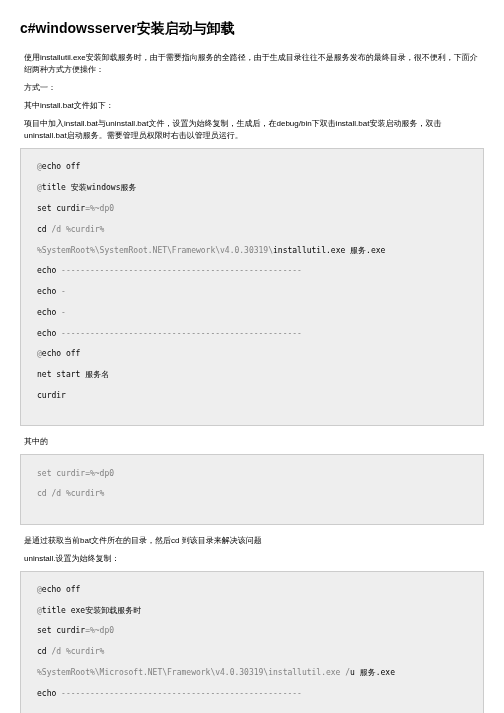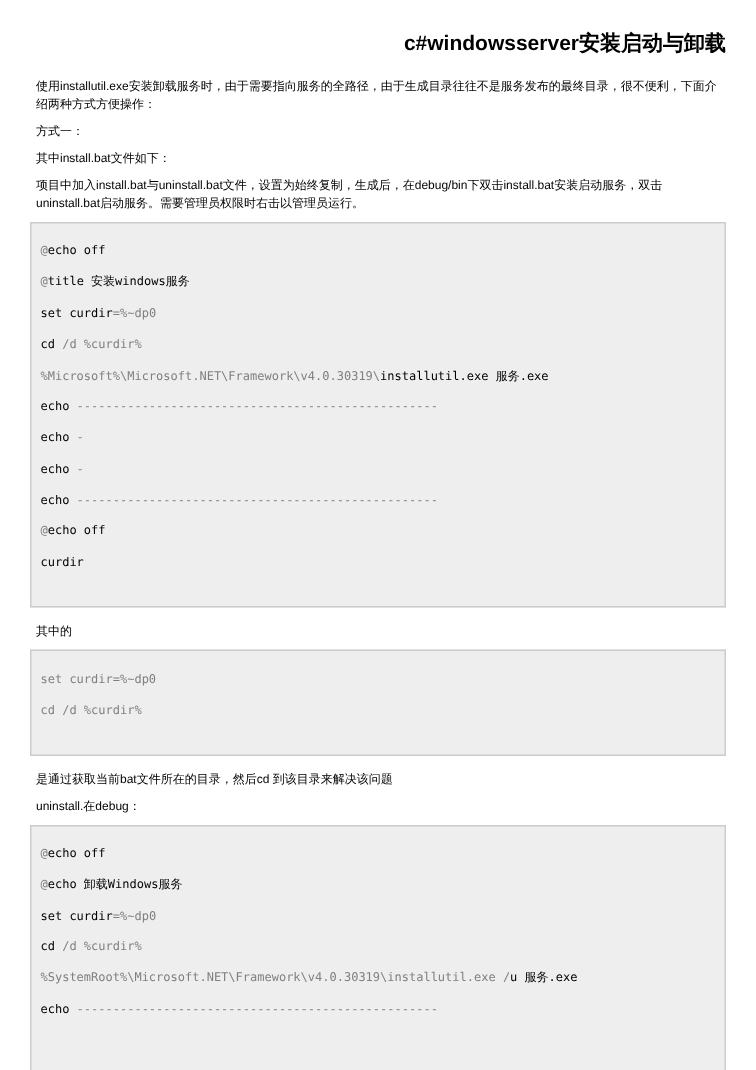--- a/index.html
+++ b/index.html
@@ -8,33 +8,33 @@
     width: 504px;
     background: #ffffff;
     font-family: sans-serif;
     font-size: 8px;
     color: #000000;
   }
   .page {
     padding: 14px 20px;
   }
   .title {
-    text-align: right;
+    text-align: left;
     font-size: 14px;
     font-weight: bold;
     margin: 6px 0 14px 0;
   }
   .para {
     margin: 6px 4px;
     line-height: 1.5;
   }
   .code-block {
     background: #eeeeee;
     border: 1px solid #cccccc;
-    padding: 3px 6px;
+    padding: 3px 16px;
     margin: 4px 0 10px 0;
     font-family: monospace;
     font-size: 8px;
     line-height: 1.3;
     white-space: pre;
   }
   .code-line { white-space: pre; }
   .c-gray   { color: #808080; }
 </style>
 </head>
@@ -48,43 +48,44 @@
 
   <div class="para">方式一：</div>
   <div class="para">其中install.bat文件如下：</div>
   <div class="para">项目中加入install.bat与uninstall.bat文件，设置为始终复制，生成后，在debug/bin下双击install.bat安装启动服务，双击uninstall.bat启动服务。需要管理员权限时右击以管理员运行。</div>
 
   <div class="code-block">
 <div class="code-line"><span class="c-gray">@</span><span>echo off</span></div>
 <div class="code-line"><span class="c-gray">@</span><span>title 安装windows服务</span></div>
 <div class="code-line"><span>set curdir</span><span class="c-gray">=%~dp0</span></div>
 <div class="code-line"><span>cd</span><span class="c-gray"> /d %curdir%</span></div>
-<div class="code-line"><span class="c-gray">%Microsoft%\Microsoft.NET\Framework\v4.0.30319\</span><span>installutil.exe 服务.exe</span></div>
+<div class="code-line"><span class="c-gray">%SystemRoot%\SystemRoot.NET\Framework\v4.0.30319\</span><span>installutil.exe 服务.exe</span></div>
 <div class="code-line"><span>echo</span><span class="c-gray"> --------------------------------------------------</span></div>
 <div class="code-line"><span>echo</span><span class="c-gray"> -</span></div>
 <div class="code-line"><span>echo</span><span class="c-gray"> -</span></div>
 <div class="code-line"><span>echo</span><span class="c-gray"> --------------------------------------------------</span></div>
 <div class="code-line"><span class="c-gray">@</span><span>echo off</span></div>
+<div class="code-line"><span>net start 服务名</span></div>
 <div class="code-line"><span>curdir</span></div>
   </div>
 
   <div class="para">其中的</div>
 
   <div class="code-block">
 <div class="code-line c-gray"><span>set curdir=%~dp0</span></div>
 <div class="code-line c-gray"><span>cd /d %curdir%</span></div>
   </div>
 
   <div class="para">是通过获取当前bat文件所在的目录，然后cd 到该目录来解决该问题</div>
 
-  <div class="para">uninstall.在debug：</div>
+  <div class="para">uninstall.设置为始终复制：</div>
 
   <div class="code-block">
 <div class="code-line"><span class="c-gray">@</span><span>echo off</span></div>
-<div class="code-line"><span class="c-gray">@</span><span>echo 卸载Windows服务</span></div>
+<div class="code-line"><span class="c-gray">@</span><span>title exe安装卸载服务时</span></div>
 <div class="code-line"><span>set curdir</span><span class="c-gray">=%~dp0</span></div>
 <div class="code-line"><span>cd</span><span class="c-gray"> /d %curdir%</span></div>
 <div class="code-line"><span class="c-gray">%SystemRoot%\Microsoft.NET\Framework\v4.0.30319\installutil.exe /</span><span>u 服务.exe</span></div>
 <div class="code-line"><span>echo</span><span class="c-gray"> --------------------------------------------------</span></div>
 
 
 
 
 
 

